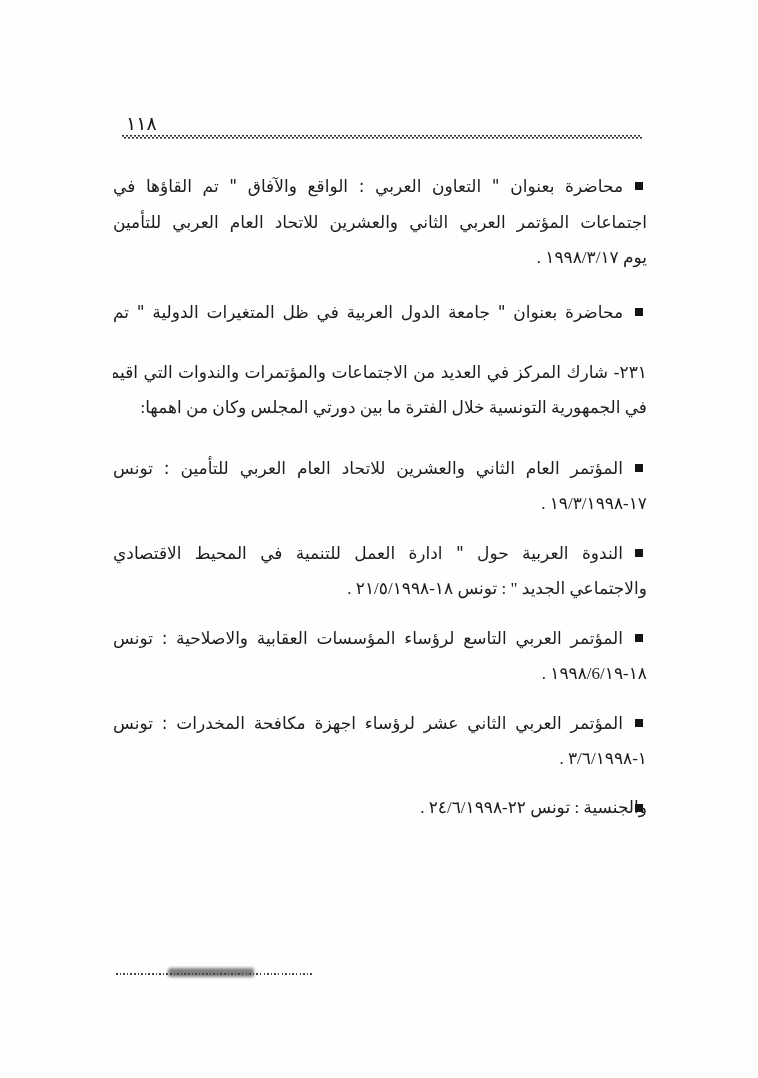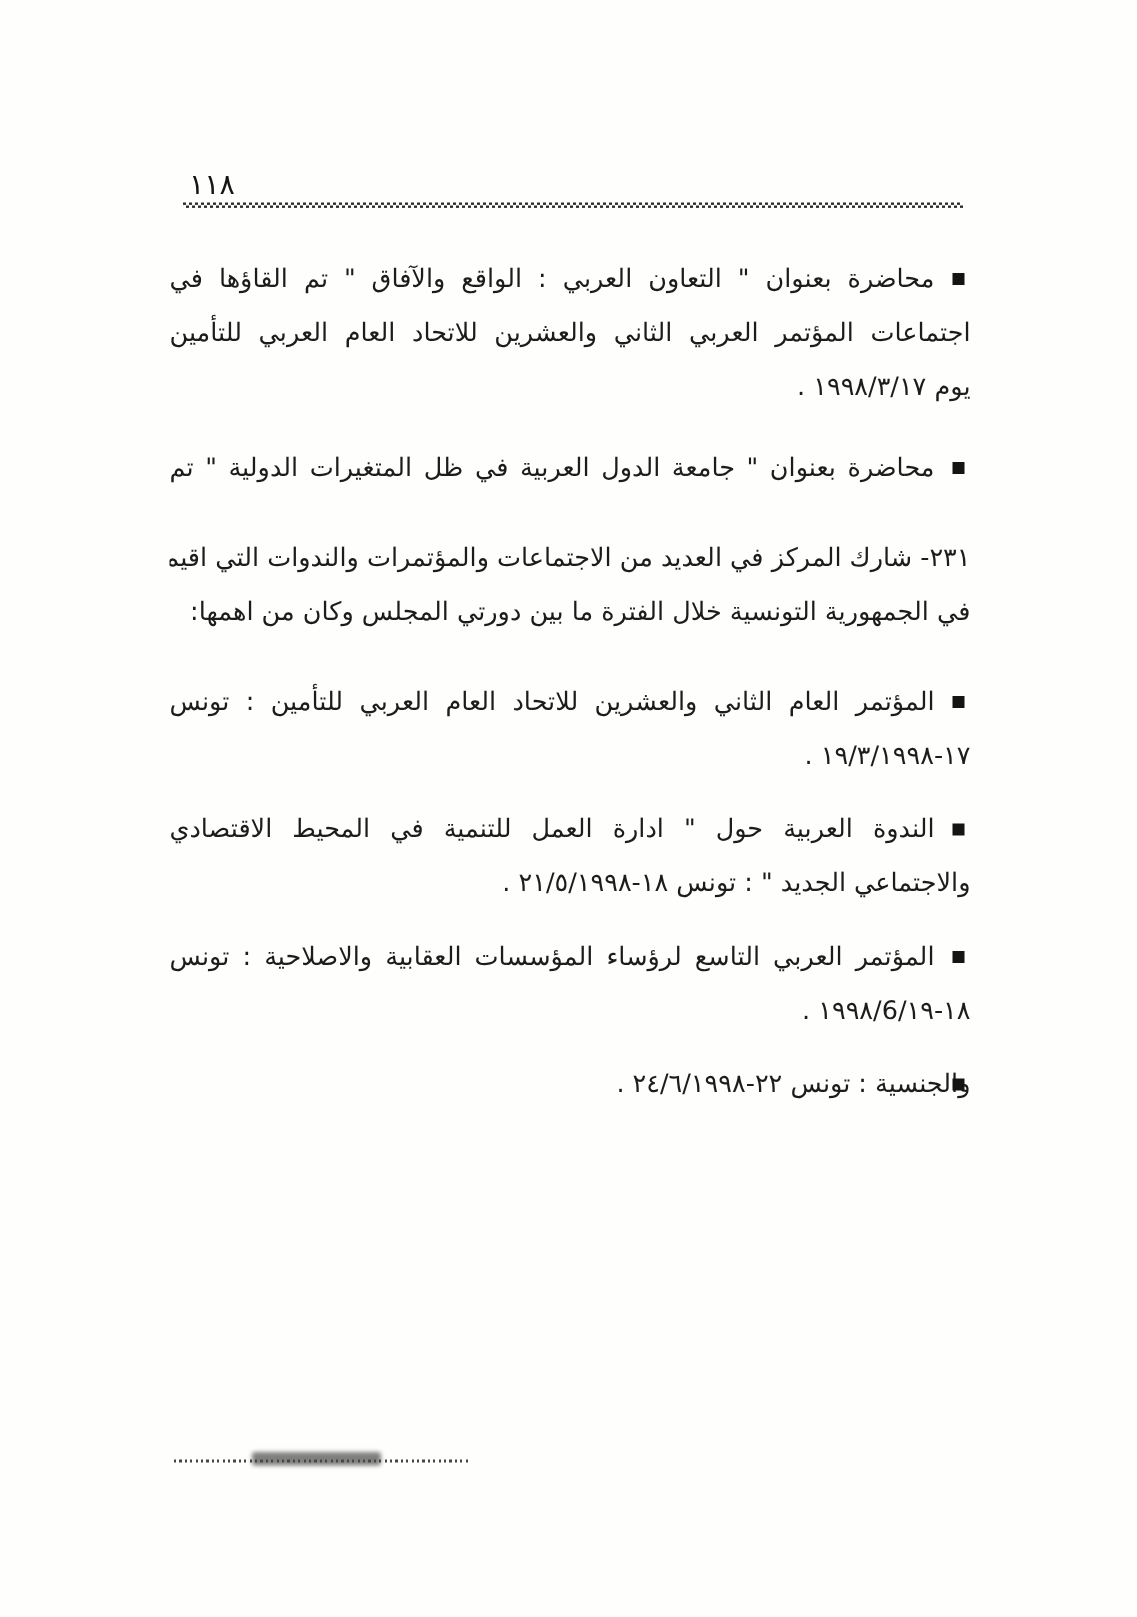--- a/index.html
+++ b/index.html
@@ -45,20 +45,21 @@
   .line{
     text-align:justify;
     text-align-last:justify;
     white-space:nowrap;
     overflow:hidden;
   }
   .line.first-b{ padding-right:24px; }   
   .line.end{
     text-align:center;
     text-align-last:right;
+    font-family:Liberation Serif, serif;
   }
 
   
   .sq{
     position:absolute; right:4px; top:14px;
     width:8px; height:8px; background:#141414;
   }
 
   
   .footer{
@@ -109,20 +110,25 @@
     <div class="line first-b">الندوة العربية حول " ادارة العمل للتنمية في المحيط الاقتصادي</div>
     <div class="line end">والاجتماعي الجديد " : تونس ١٨-٢١/٥/١٩٩٨ .</div>
   </div>
 
   <div class="item ev">
     <span class="sq"></span>
     <div class="line first-b">المؤتمر العربي التاسع لرؤساء المؤسسات العقابية والاصلاحية : تونس</div>
     <div class="line end">١٨-١٩/6/١٩٩٨ .</div>
   </div>
 
+  <div class="item ev">
+    <span class="sq"></span>
+    <div class="line first-b">المؤتمر العربي الثاني عشر لرؤساء اجهزة مكافحة المخدرات : تونس</div>
+    <div class="line end">١-٣/٦/١٩٩٨ .</div>
+  </div>
 
   <div class="item ev">
     <span class="sq"></span>
     <div class="line end">والجنسية : تونس ٢٢-٢٤/٦/١٩٩٨ .</div>
   </div>
 
 </main>
 
 <div class="footer">
   <div class="f-dots"></div>

